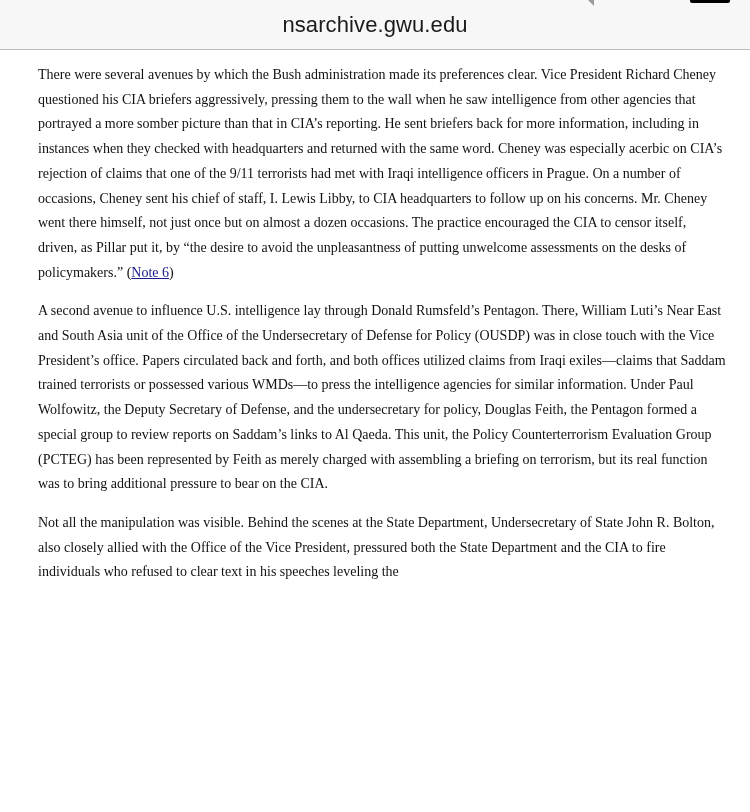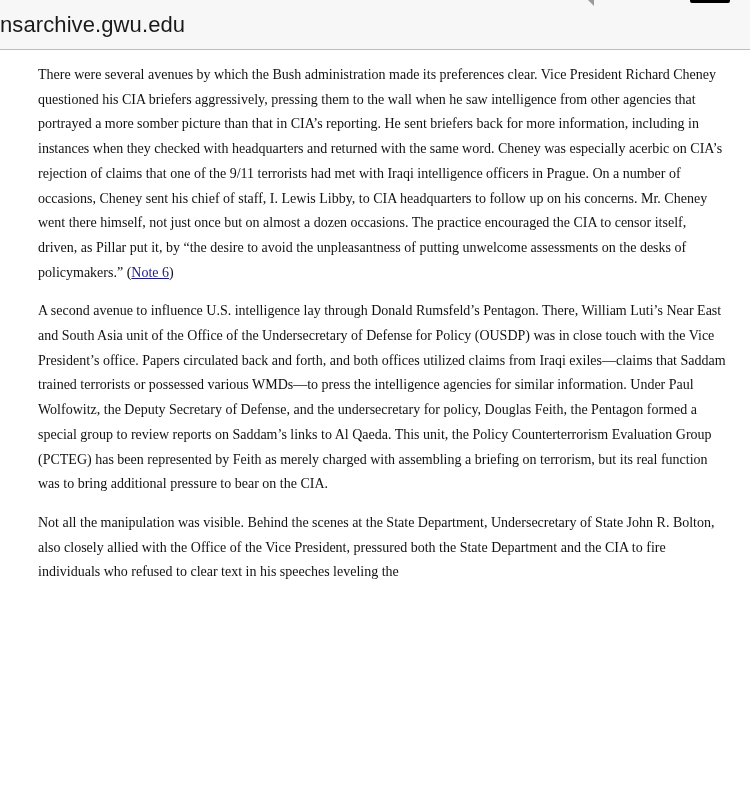--- a/index.html
+++ b/index.html
@@ -37,20 +37,21 @@
       top: 0;
       width: 0; height: 0;
       border-left: 6px solid transparent;
       border-right: 0 solid transparent;
       border-top: 6px solid #9a9a9a;
     }
     .url {
       position: absolute;
       left: 0; right: 0;
       top: 12px;
+      text-align: center;
       font-family: "Liberation Sans", sans-serif;
       font-size: 22px;
       color: #1a1a1a;
       letter-spacing: 0.1px;
     }
     .content {
       position: absolute;
       left: 38px;
       top: 63px;
       width: 690px;

